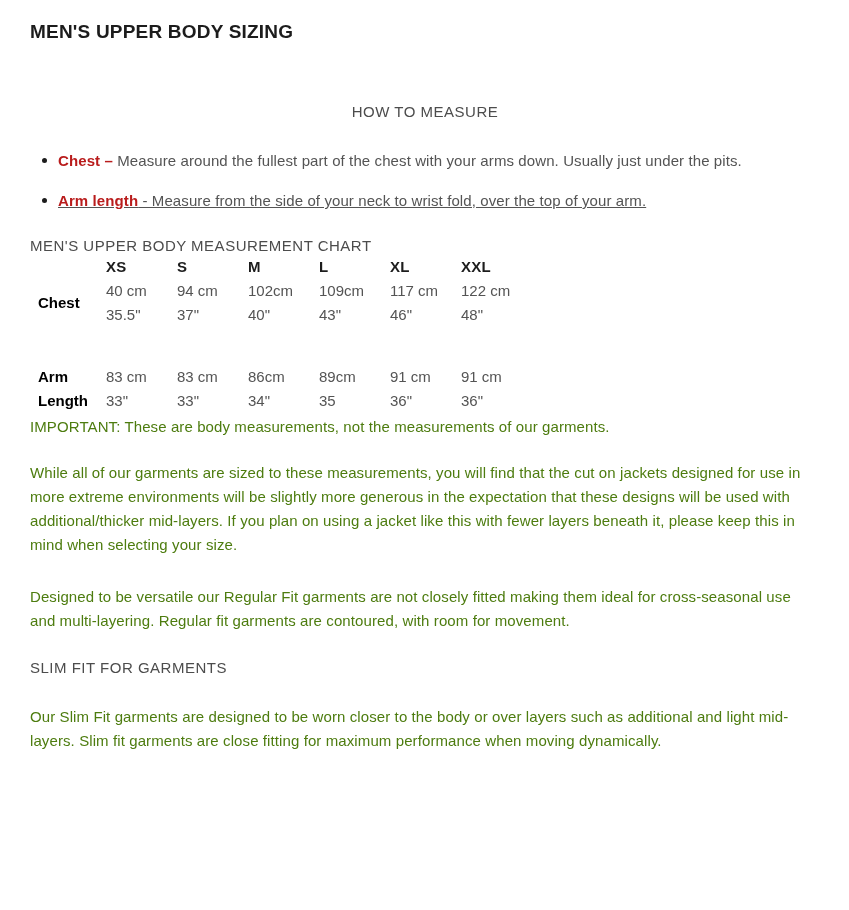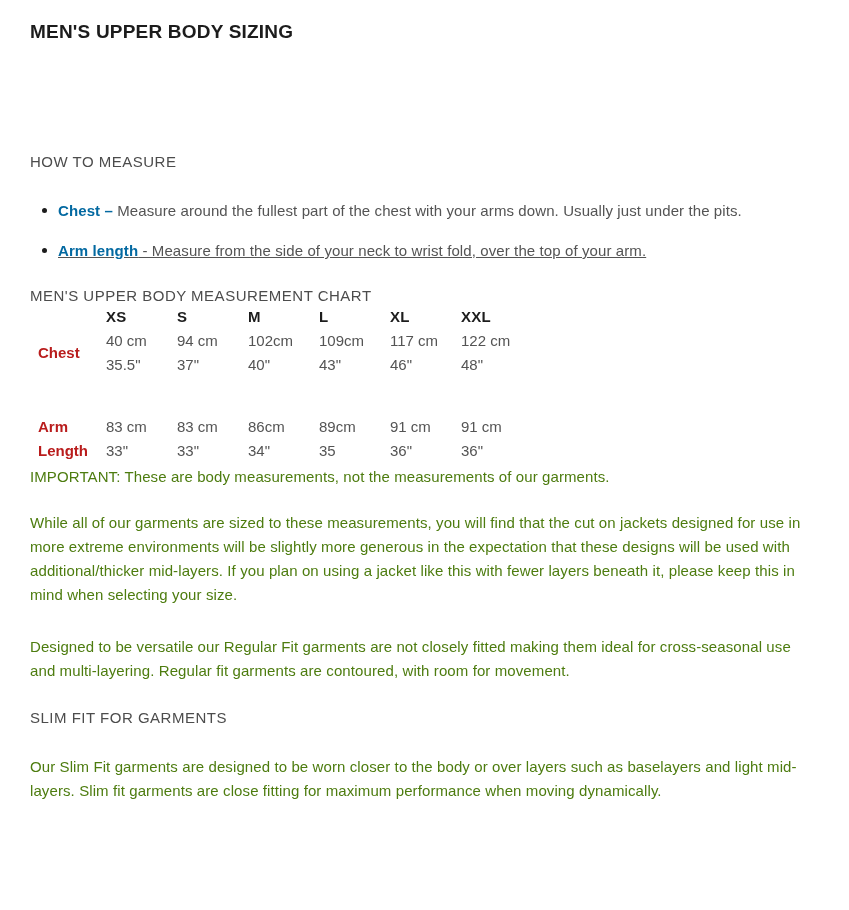--- a/index.html
+++ b/index.html
@@ -21,32 +21,32 @@
     color: #1c1c1c;
     letter-spacing: 0.2px;
   }
   .section-heading {
     font-size: 15px;
     line-height: 18px;
     font-weight: normal;
     color: #4c4c4c;
     letter-spacing: 0.5px;
   }
-  .h-how      { margin-top: 110px; }
+  .h-how      { margin-top: 60px; text-align: center; }
   .h-chart    { margin-top: 24px; }
   .h-regular  { margin-top: 76px; }
   .h-slim     { margin-top: 26px; }
   .body-text {
     font-size: 15px;
     line-height: 24px;
     color: #4d7c0f;
     letter-spacing: 0.1px;
   }
   .body-text b, .measure-list b {
-    color: #0369a1;
+    color: #b91c1c;
     font-weight: bold;
   }
   .measure-list {
     list-style: none;
     margin-top: 28px;
   }
   .measure-list li {
     position: relative;
     padding-left: 28px;
     font-size: 15px;
@@ -78,21 +78,21 @@
   table.size-chart col.lbl  { width: 68px; }
   table.size-chart col.dat  { width: 71px; }
   table.size-chart thead th {
     font-weight: bold;
     color: #1c1c1c;
     line-height: 24px;
     letter-spacing: 0.3px;
   }
   table.size-chart tbody th {
     font-weight: bold;
-    color: #b91c1c;
+    color: #000000;
     line-height: 24px;
   }
   table.size-chart tbody td div {
     color: #545454;
     line-height: 24px;
   }
   table.size-chart tr.row-chest th,
   table.size-chart tr.row-chest td { padding-bottom: 38px; }
   .important-note { margin-top: 2px; }
   .sizing-note    { margin-top: 22px; }
@@ -201,15 +201,15 @@
 
   <p class="body-text important-note">IMPORTANT: These are body measurements, not the measurements of our garments.</p>
 
   <p class="body-text sizing-note">While all of our garments are sized to these measurements, you will find that the cut on jackets designed for use in more extreme environments will be slightly more generous in the expectation that these designs will be used with additional/thicker mid-layers. If you plan on using a jacket like this with fewer layers beneath it, please keep this in mind when selecting your size.</p>
 
 
   <p class="body-text fit-text">Designed to be versatile our Regular Fit garments are not closely fitted making them ideal for cross-seasonal use and multi-layering. Regular fit garments are contoured, with room for movement.</p>
 
   <h2 class="section-heading h-slim">SLIM FIT FOR GARMENTS</h2>
 
-  <p class="body-text fit-text">Our Slim Fit garments are designed to be worn closer to the body or over layers such as baselayers and light mid-layers. Slim fit garments are close fitting for maximum performance when moving dynamically.</p>
+  <p class="body-text fit-text">Our Slim Fit garments are designed to be worn closer to the body or over layers such as additional and light mid-layers. Slim fit garments are close fitting for maximum performance when moving dynamically.</p>
 
 </div>
 
 </body></html>

